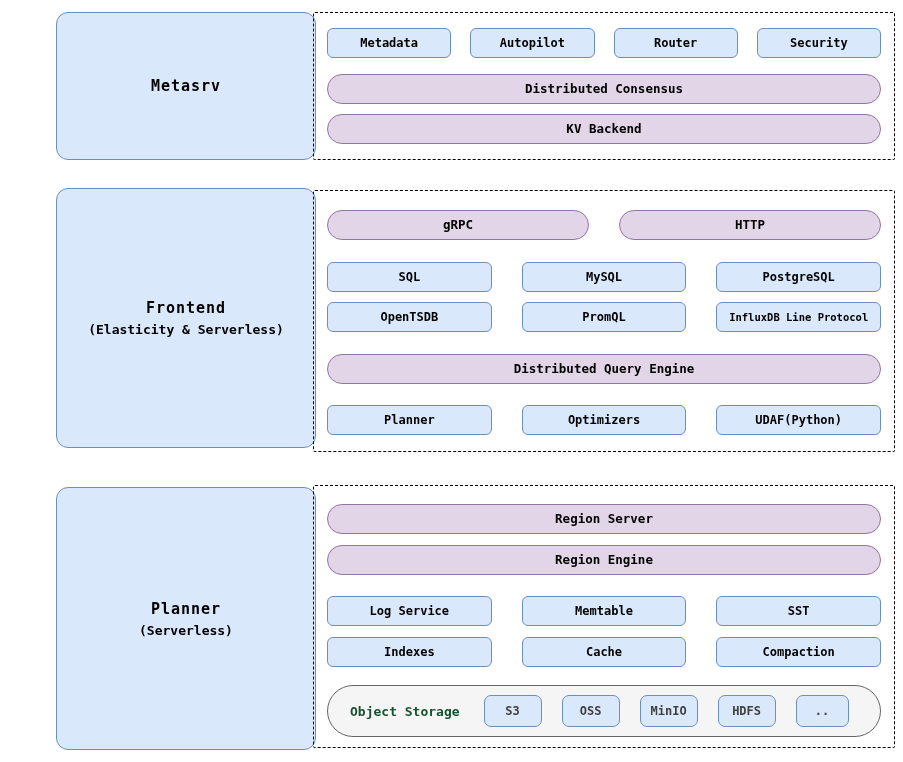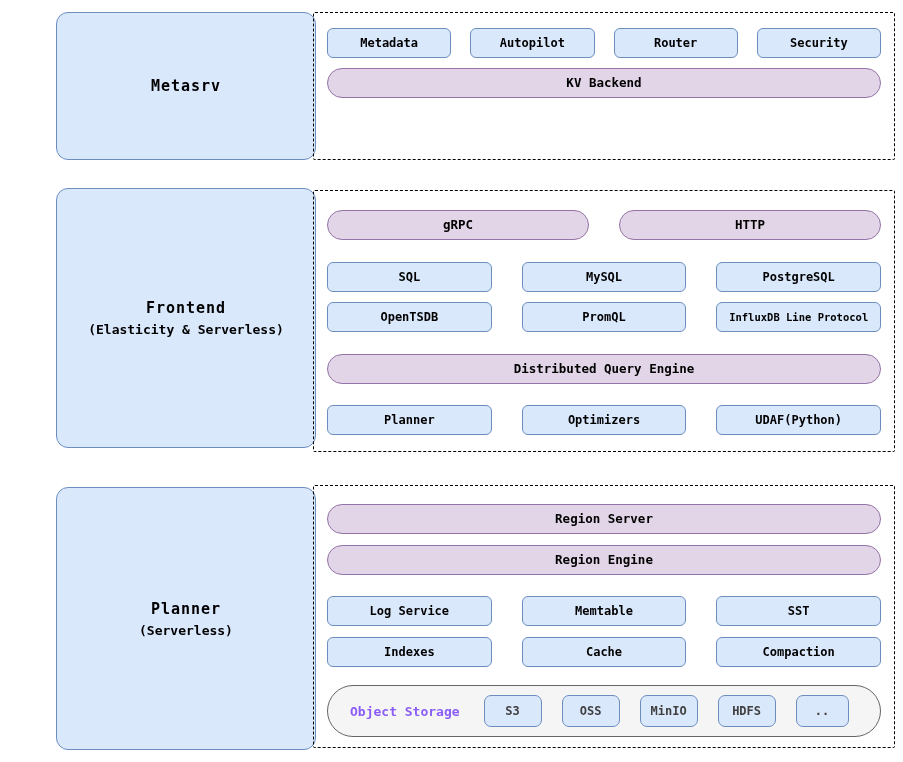--- a/index.html
+++ b/index.html
@@ -117,21 +117,21 @@
     border-radius: 26px;
     display: flex;
     align-items: center;
     padding: 0 14px 0 22px;
     box-sizing: border-box;
     gap: 20px;
   }
   .object-storage-label {
     font-size: 13px;
     font-weight: bold;
-    color: #8b5cf6;
+    color: #14532d;
     white-space: nowrap;
     margin-right: 4px;
   }
   .storage-box {
     width: 58px;
     flex: none;
     height: 32px;
     line-height: 30px;
     background: #dae8fc;
     border: 1px solid #6c8ebf;
@@ -163,20 +163,21 @@
     <div class="panel-subtitle">(Serverless)</div>
   </div>
 
   <div class="dashed-container" id="container-metasrv">
     <div class="row row-gap19">
       <div class="blue-box">Metadata</div>
       <div class="blue-box">Autopilot</div>
       <div class="blue-box">Router</div>
       <div class="blue-box">Security</div>
     </div>
+    <div class="purple-pill mt16">Distributed Consensus</div>
     <div class="purple-pill mt10">KV Backend</div>
   </div>
 
   <div class="dashed-container" id="container-frontend">
     <div class="row row-gap30">
       <div class="purple-pill half">gRPC</div>
       <div class="purple-pill half">HTTP</div>
     </div>
     <div class="row row-gap30 mt22">
       <div class="blue-box">SQL</div>

